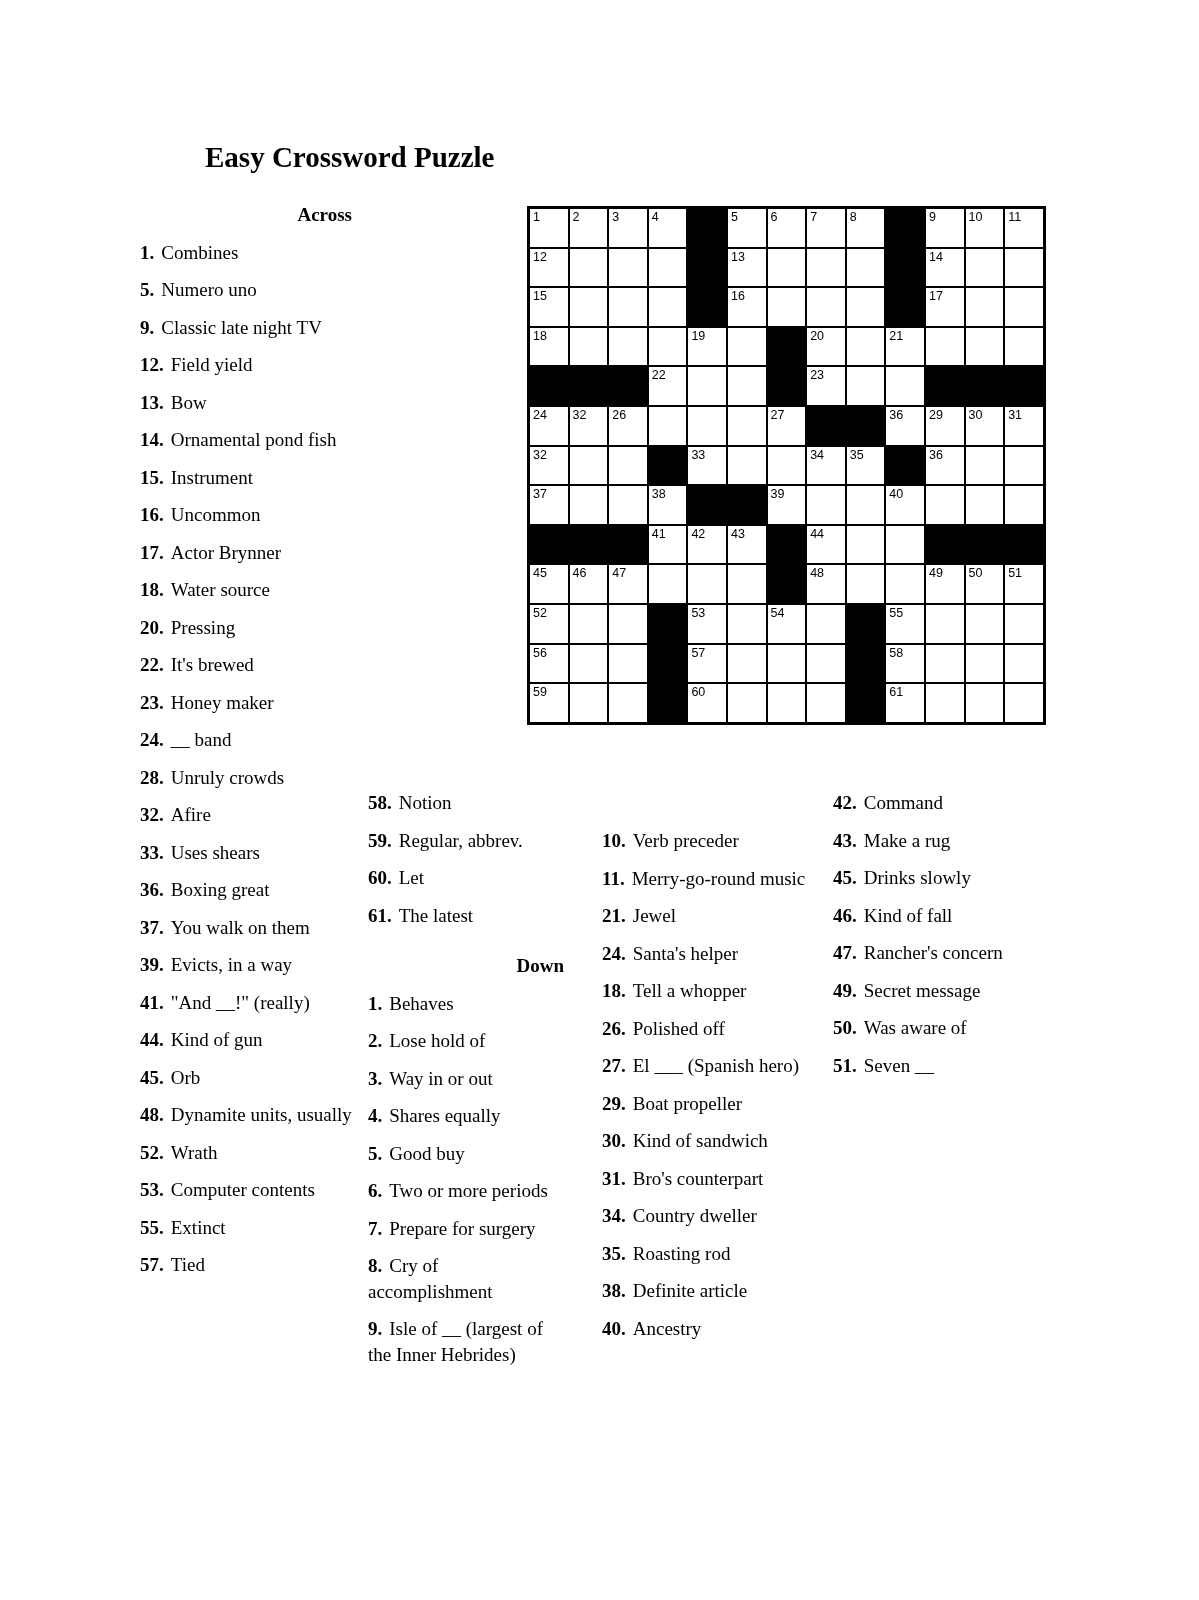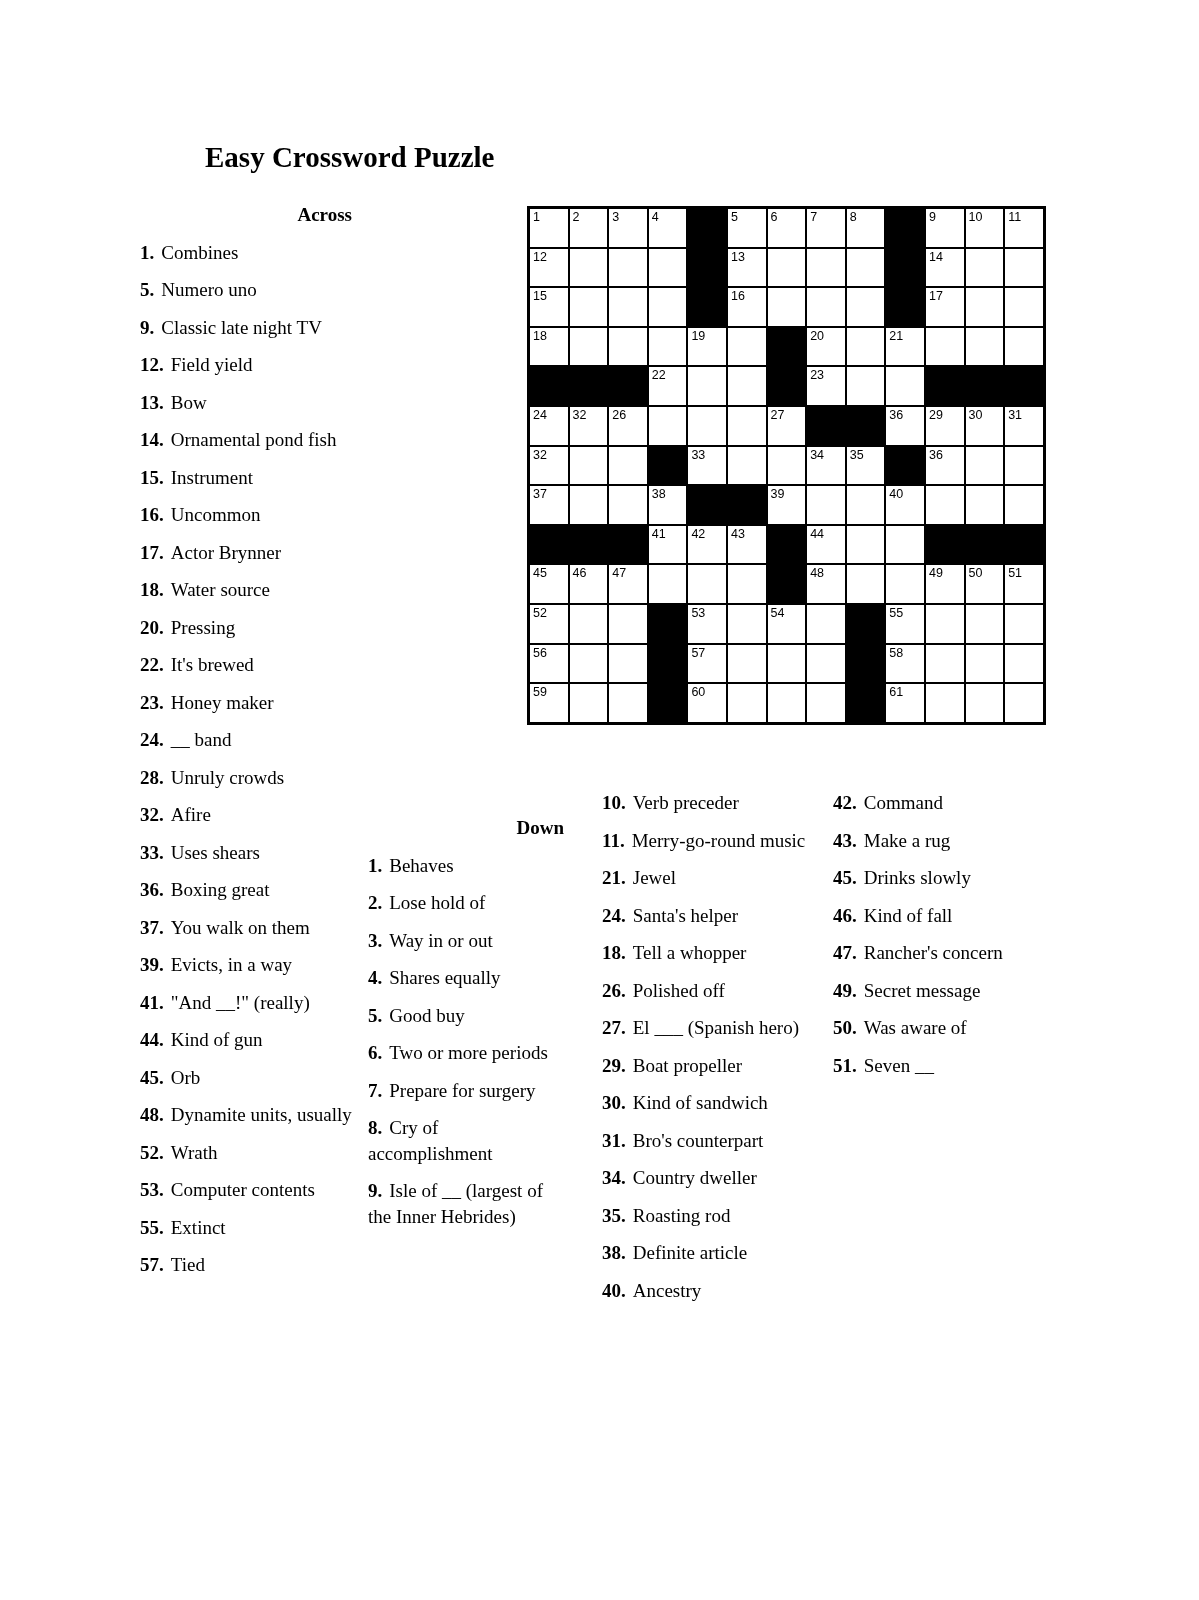--- a/index.html
+++ b/index.html
@@ -31,21 +31,21 @@
     position:absolute; top:1px; left:3px;
     font-family:"Liberation Sans", sans-serif;
     font-size:12.5px; line-height:1.15; color:#000000;
   }
   
   .clue-col {
     position:absolute; font-size:19px; line-height:25.5px;
   }
   .col1 { left:140px; top:202px;  width:212px; }
   .col2 { left:368px; top:790px;  width:196px; }
-  .col3 { left:602px; top:790px;  width:212px; }
+  .col3 { left:602px; top:828px;  width:212px; }
   .col4 { left:833px; top:790px;  width:200px; }
   .sec-header { font-weight:bold; margin:0 0 12px 0;text-align:right; }
   .down-gap { margin-top:25px; }
   .clue { margin:0 0 12px 0; }
   .cn { font-weight:bold; margin-right:7px; }
 </style>
 </head>
 <body>
 
 <div class="page">
@@ -374,20 +374,26 @@
         <div class="clue"><span class="cn">45.</span><span class="ct">Orb</span></div>
         <div class="clue"><span class="cn">48.</span><span class="ct">Dynamite units, usually</span></div>
         <div class="clue"><span class="cn">52.</span><span class="ct">Wrath</span></div>
         <div class="clue"><span class="cn">53.</span><span class="ct">Computer contents</span></div>
         <div class="clue"><span class="cn">55.</span><span class="ct">Extinct</span></div>
         <div class="clue"><span class="cn">57.</span><span class="ct">Tied</span></div>
       </div>
   </div>
 
   <div class="clue-col col2">
+    <div>
+        <div class="clue"><span class="cn">58.</span><span class="ct">Notion</span></div>
+        <div class="clue"><span class="cn">59.</span><span class="ct">Regular, abbrev.</span></div>
+        <div class="clue"><span class="cn">60.</span><span class="ct">Let</span></div>
+        <div class="clue"><span class="cn">61.</span><span class="ct">The latest</span></div>
+      </div>
     <div class="sec-header down-gap">Down</div>
     <div>
         <div class="clue"><span class="cn">1.</span><span class="ct">Behaves</span></div>
         <div class="clue"><span class="cn">2.</span><span class="ct">Lose hold of</span></div>
         <div class="clue"><span class="cn">3.</span><span class="ct">Way in or out</span></div>
         <div class="clue"><span class="cn">4.</span><span class="ct">Shares equally</span></div>
         <div class="clue"><span class="cn">5.</span><span class="ct">Good buy</span></div>
         <div class="clue"><span class="cn">6.</span><span class="ct">Two or more periods</span></div>
         <div class="clue"><span class="cn">7.</span><span class="ct">Prepare for surgery</span></div>
         <div class="clue"><span class="cn">8.</span><span class="ct">Cry of accomplishment</span></div>

